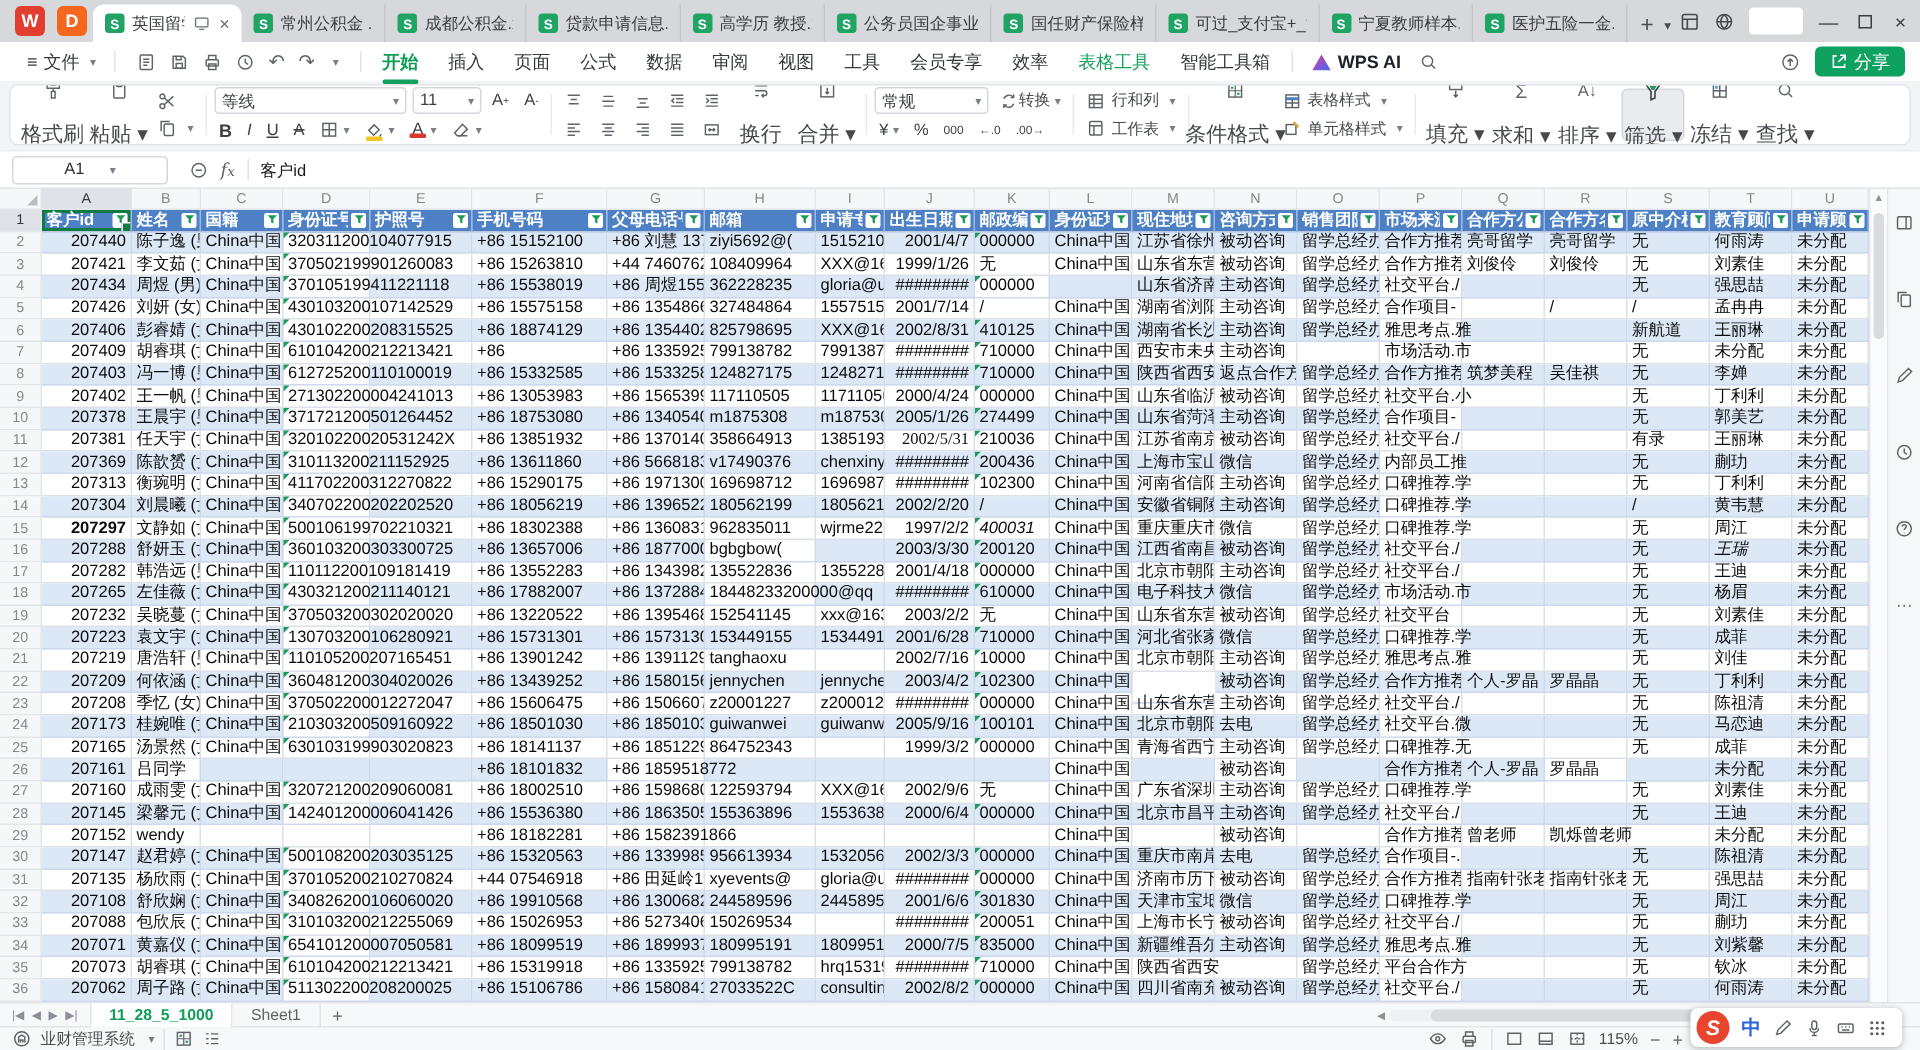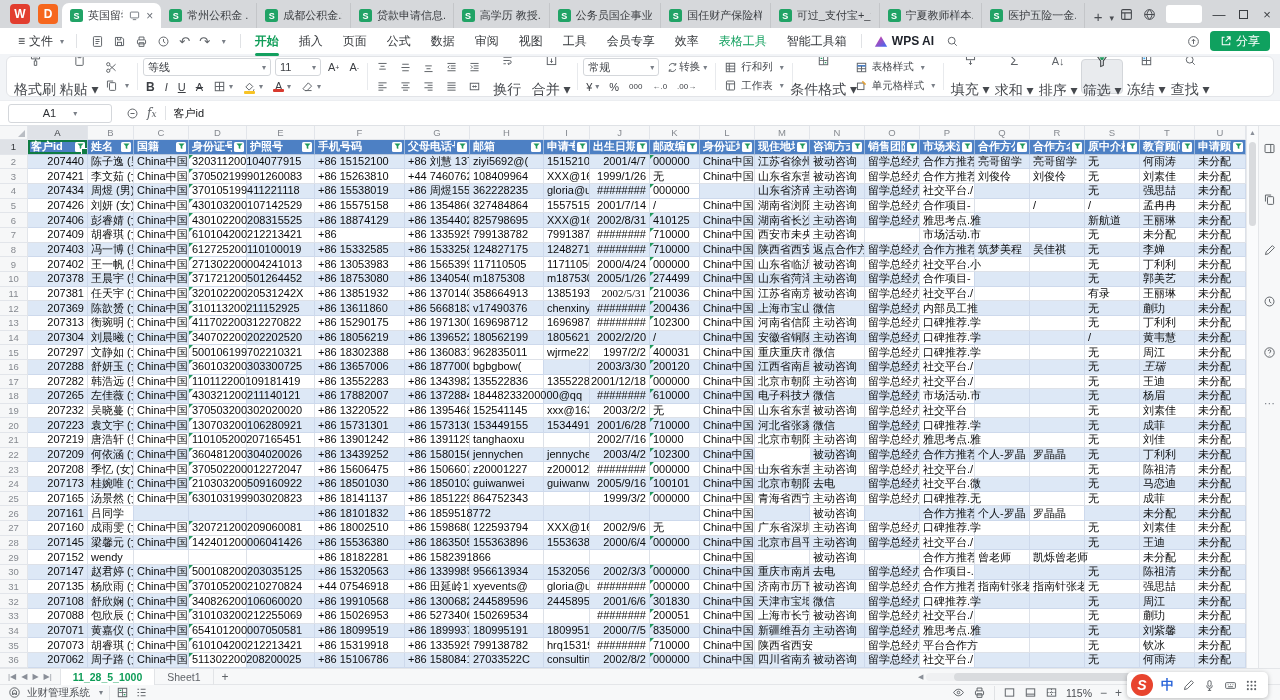--- a/index.html
+++ b/index.html
@@ -1155,31 +1155,31 @@
           <div class="cell" style="width: 55px;">留学总经办</div>
           <div class="cell spill" style="width: 55px;">口碑推荐.学</div>
           <div class="cell" style="width: 55px;"></div>
           <div class="cell" style="width: 55px;"></div>
           <div class="cell" style="width: 55px;">/</div>
           <div class="cell" style="width: 55px;">黄韦慧</div>
           <div class="cell" style="width: 51px;">未分配</div>
         </div>
         <div class="grow">
           <div class="gcell cn" style="width: 28px;">15</div>
-          <div class="cell r" style="width: 60px;">207297</div>
+          <div class="cell r" style="width: 60px; font-weight: bold;">207297</div>
           <div class="cell" style="width: 46px;">文静如 (女</div>
           <div class="cell" style="width: 55px;">China中国</div>
           <div class="cell mk spill" style="width: 58px;">500106199702210321</div>
           <div class="cell" style="width: 68px;"></div>
           <div class="cell" style="width: 90px;">+86 18302388</div>
           <div class="cell" style="width: 65px;">+86 1360831276</div>
           <div class="cell" style="width: 74px;">962835011</div>
           <div class="cell" style="width: 46px;">wjrme221(</div>
           <div class="cell r" style="width: 60px;">1997/2/2</div>
-          <div class="cell mk" style="width: 50px;">400031</div>
+          <div class="cell mk" style="width: 50px; font-style: italic;">400031</div>
           <div class="cell" style="width: 55px;">China中国</div>
           <div class="cell" style="width: 55px;">重庆重庆市</div>
           <div class="cell" style="width: 55px;">微信</div>
           <div class="cell" style="width: 55px;">留学总经办</div>
           <div class="cell spill" style="width: 55px;">口碑推荐.学</div>
           <div class="cell" style="width: 55px;"></div>
           <div class="cell" style="width: 55px;"></div>
           <div class="cell" style="width: 55px;">无</div>
           <div class="cell" style="width: 55px;">周江</div>
           <div class="cell" style="width: 51px;">未分配</div>
@@ -1212,21 +1212,21 @@
           <div class="gcell cn" style="width: 28px;">17</div>
           <div class="cell r" style="width: 60px;">207282</div>
           <div class="cell" style="width: 46px;">韩浩远 (男</div>
           <div class="cell" style="width: 55px;">China中国</div>
           <div class="cell mk spill" style="width: 58px;">110112200109181419</div>
           <div class="cell" style="width: 68px;"></div>
           <div class="cell" style="width: 90px;">+86 13552283</div>
           <div class="cell" style="width: 65px;">+86 1343982452</div>
           <div class="cell" style="width: 74px;">135522836</div>
           <div class="cell" style="width: 46px;">135522836</div>
-          <div class="cell r" style="width: 60px;">2001/12/18</div>
+          <div class="cell r" style="width: 60px;">2001/4/18</div>
           <div class="cell mk" style="width: 50px;">000000</div>
           <div class="cell" style="width: 55px;">China中国</div>
           <div class="cell" style="width: 55px;">北京市朝阳</div>
           <div class="cell" style="width: 55px;">主动咨询</div>
           <div class="cell" style="width: 55px;">留学总经办</div>
           <div class="cell spill" style="width: 55px;">社交平台./</div>
           <div class="cell" style="width: 55px;"></div>
           <div class="cell" style="width: 55px;"></div>
           <div class="cell" style="width: 55px;">无</div>
           <div class="cell" style="width: 55px;">王迪</div>

